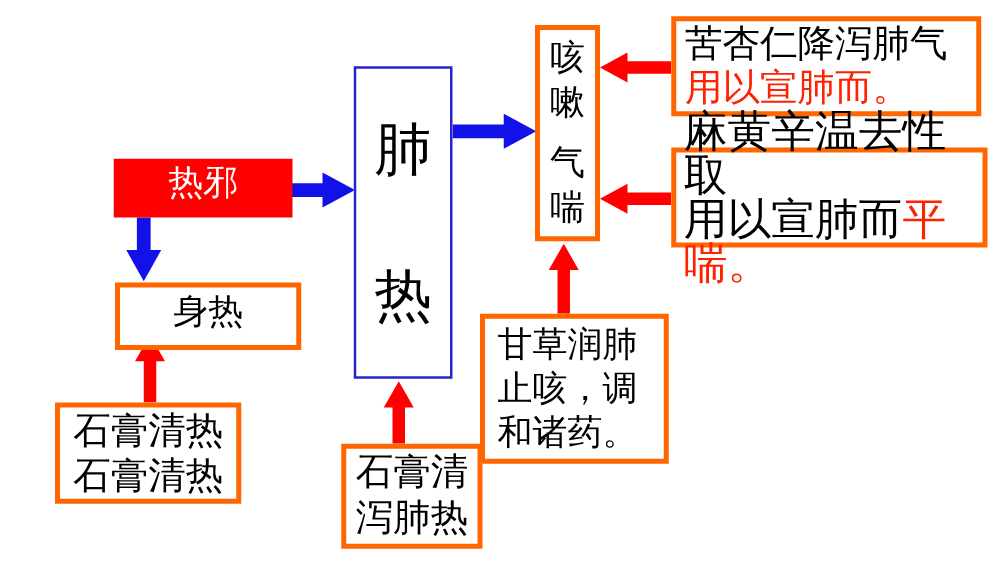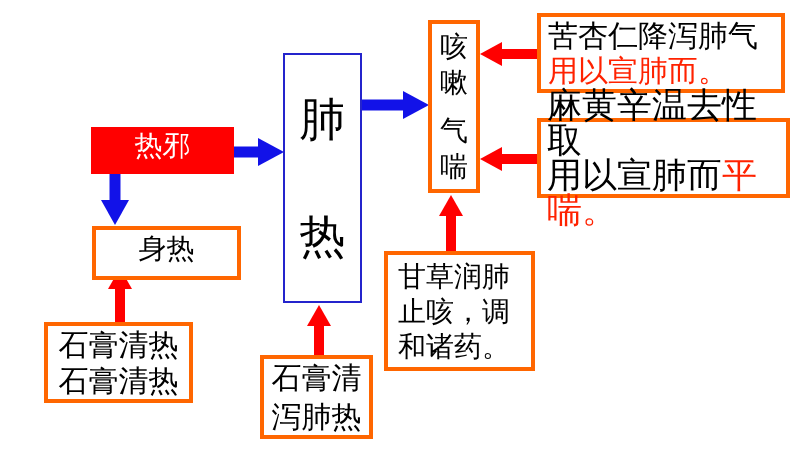--- a/index.html
+++ b/index.html
@@ -26,22 +26,22 @@
   .col{display:flex;flex-direction:column;}
 
   #heat-evil{left:43px;top:127px;width:143px;height:47px;
     background:var(--red);color:var(--white);font-size:28px;}
   #body-heat{left:44px;top:226px;width:149px;height:54px;font-size:28px;}
   #gypsum-clear-heat{left:44px;top:322px;width:149px;height:81px;
     font-size:30px;line-height:36px;justify-content:center;align-items:center;}
   #lung-heat{left:283px;top:53px;width:79px;height:250px;
     border:2px solid var(--blue-border);
     align-items:center;justify-content:center;gap:55px;font-size:46px;}
-  #gypsum-clear-lung{left:260px;top:355px;width:113px;height:84px;
-    font-size:30px;line-height:37px;justify-content:space-between;align-items:center;}
+  #gypsum-clear-lung{left:273px;top:355px;width:113px;height:84px;
+    font-size:30px;line-height:37px;justify-content:flex-start;align-items:center;}
   #cough-asthma{left:428px;top:20px;width:52px;height:173px;
     align-items:center;justify-content:center;font-size:28px;line-height:36px;}
   #cough-asthma .gap-above{margin-top:12px;}
   #apricot-box{left:537px;top:13px;width:248px;height:80px;
     font-size:30px;line-height:35px;padding:2px 7px;justify-content:center;}
   #ephedra-box{left:537px;top:118px;width:253px;height:80px;
     font-size:35px;line-height:35px;padding:2px 6px;justify-content:center;}
   #licorice-box{left:384px;top:251px;width:151px;height:120px;
     font-size:28px;line-height:35px;padding:4px 10px;justify-content:center;}
 

